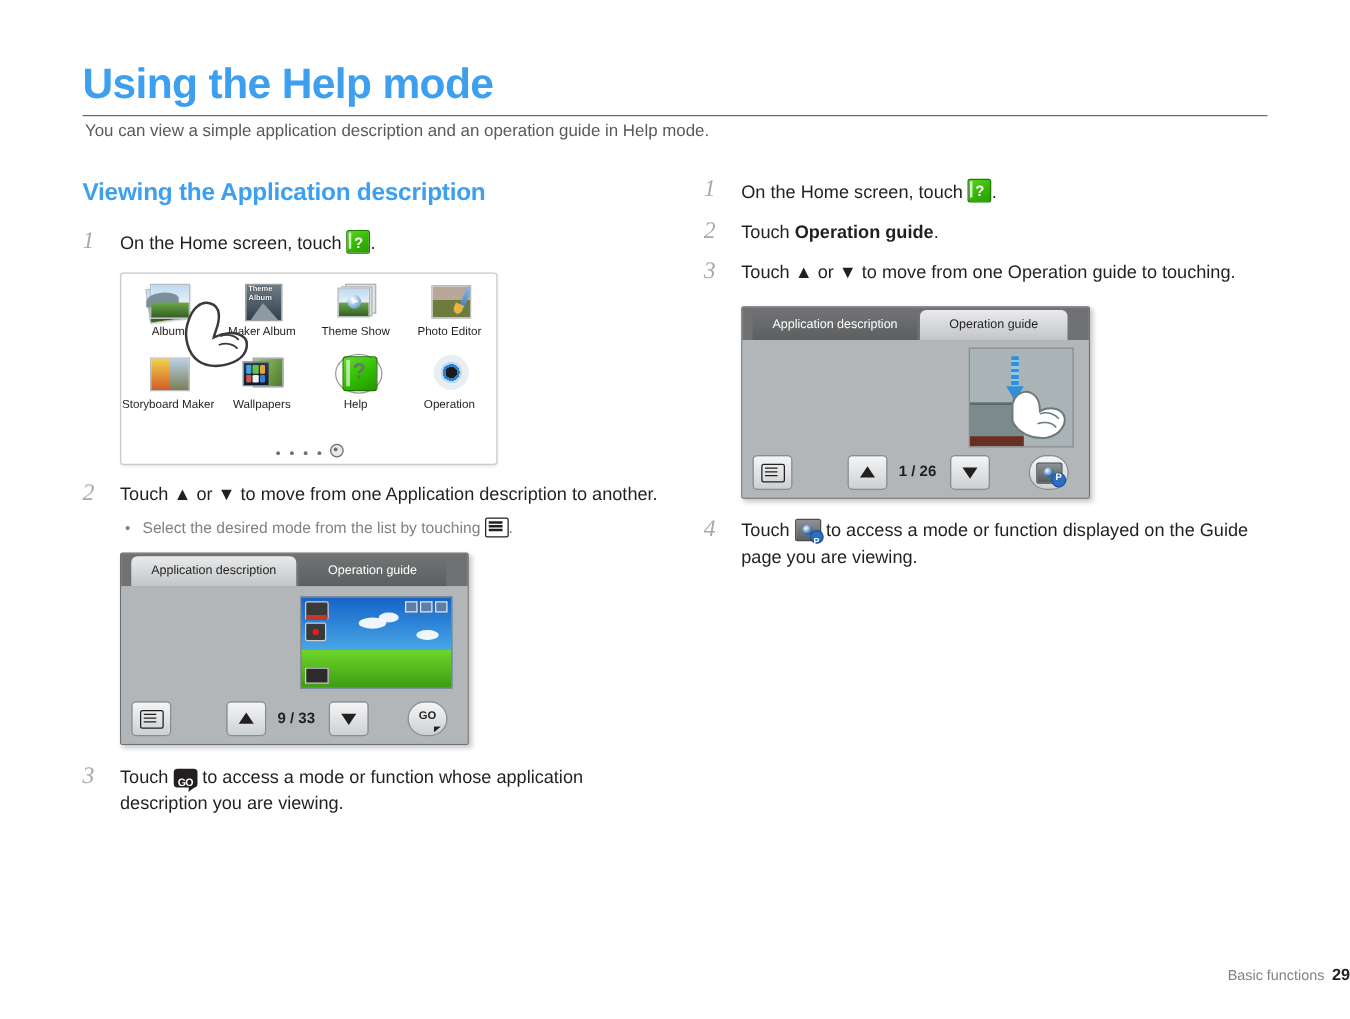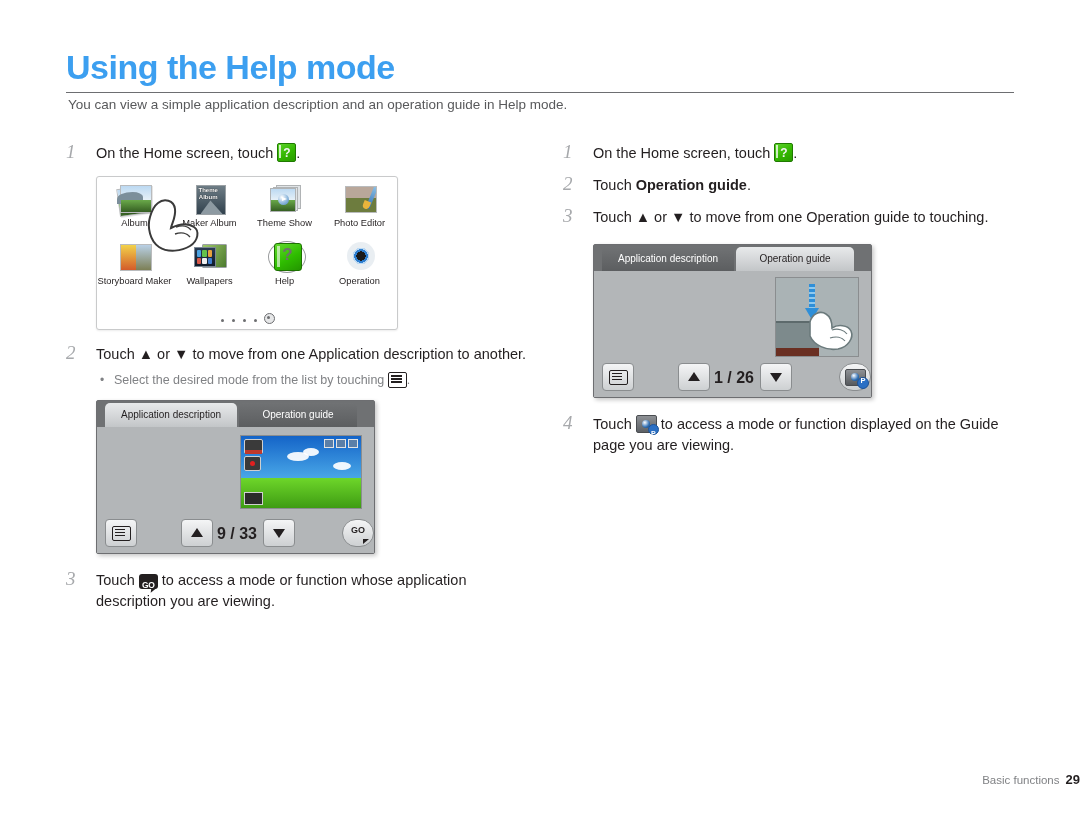--- a/index.html
+++ b/index.html
@@ -277,50 +277,51 @@
   .gi-hand{position:absolute;right:2px;bottom:4px;width:54px;height:52px;}
 
   .dev-bar{position:absolute;left:0;right:0;bottom:0;height:40px;}
   .dbtn{
     position:absolute;top:6px;width:30px;height:26px;border-radius:4px;
     background:linear-gradient(#f4f5f6,#cdd0d2);border:1px solid #8a8d8f;
   }
   .dbtn.b-list{left:8px;}
   .dbtn.b-up{left:84px;}
   .dbtn.b-dn{left:166px;}
-  .dbtn.b-go{left:auto;right:0;background:linear-gradient(#f4f5f6,#cdd0d2);border-radius:14px;}
+  .dbtn.b-go{left:auto;right:16px;background:linear-gradient(#f4f5f6,#cdd0d2);border-radius:14px;}
   .dbtn .arr-up{position:absolute;left:9px;top:8px;border-left:6px solid transparent;border-right:6px solid transparent;border-bottom:9px solid #231f20;}
   .dbtn .arr-dn{position:absolute;left:9px;top:9px;border-left:6px solid transparent;border-right:6px solid transparent;border-top:9px solid #231f20;}
   .dbtn .lst{position:absolute;left:6px;top:6px;width:17px;height:13px;border:1.4px solid #231f20;border-radius:2px;}
   .dbtn .lst i{position:absolute;left:2px;width:10px;height:1.4px;background:#231f20;display:block;}
   .dbtn .lst i.a{top:2px;}.dbtn .lst i.b{top:5px;}.dbtn .lst i.c{top:8px;}
   .dbtn .gotxt{position:absolute;left:0;right:0;top:5px;text-align:center;font-size:9px;font-weight:bold;color:#231f20;}
   .dbtn .gobub{position:absolute;right:4px;bottom:2px;width:6px;height:5px;background:#231f20;clip-path:polygon(0 0,100% 0,0 100%);}
   .dbtn .gocam{position:absolute;left:5px;top:5px;width:19px;height:15px;border-radius:2px;background:linear-gradient(#8e9195,#56595d);border:1px solid #4a4d51;}
   .dbtn .gocam .gl{position:absolute;left:5px;top:3px;width:8px;height:8px;border-radius:50%;background:radial-gradient(circle at 35% 32%,#fff,#2f6fb5 60%,#17406e);}
   .dbtn .gobubble{position:absolute;right:1px;bottom:1px;width:10px;height:10px;border-radius:50%;background:#2a6fc4;border:1px solid #1d5296;}
   .dbtn .gobubble:after{content:"P";position:absolute;left:0;right:0;top:-2px;text-align:center;font-size:7.5px;color:#fff;font-weight:bold;}
-  .page-ind{position:absolute;left:116px;top:12px;width:48px;text-align:center;font-size:16px;font-weight:bold;color:#231f20;}
+  .page-ind{position:absolute;left:116px;top:12px;width:48px;text-align:center;font-size:12px;font-weight:bold;color:#231f20;}
 
   
   .footer{
     position:absolute;left:0;right:0;bottom:28px;text-align:right;font-size:11.5px;color:#808285;
   }
   .footer b{color:#231f20;font-size:13px;margin-left:6px;}
 </style>
 </head>
 <body>
 
 <div class="page">
 
   <div class="title">Using the Help mode</div>
   <div class="title-rule"></div>
   <div class="intro">You can view a simple application description and an operation guide in Help mode.</div>
 
   <div class="col-left">
+    <div class="section-head">Viewing the Application description</div>
 
     <div class="step">
       <span class="num">1</span>
       <span>On the Home screen, touch</span>
       <span class="ico ico-help"></span><span>.</span>
     </div>
 
     <div class="home-mock">
       <div class="app-grid">
         <div class="app-row">

